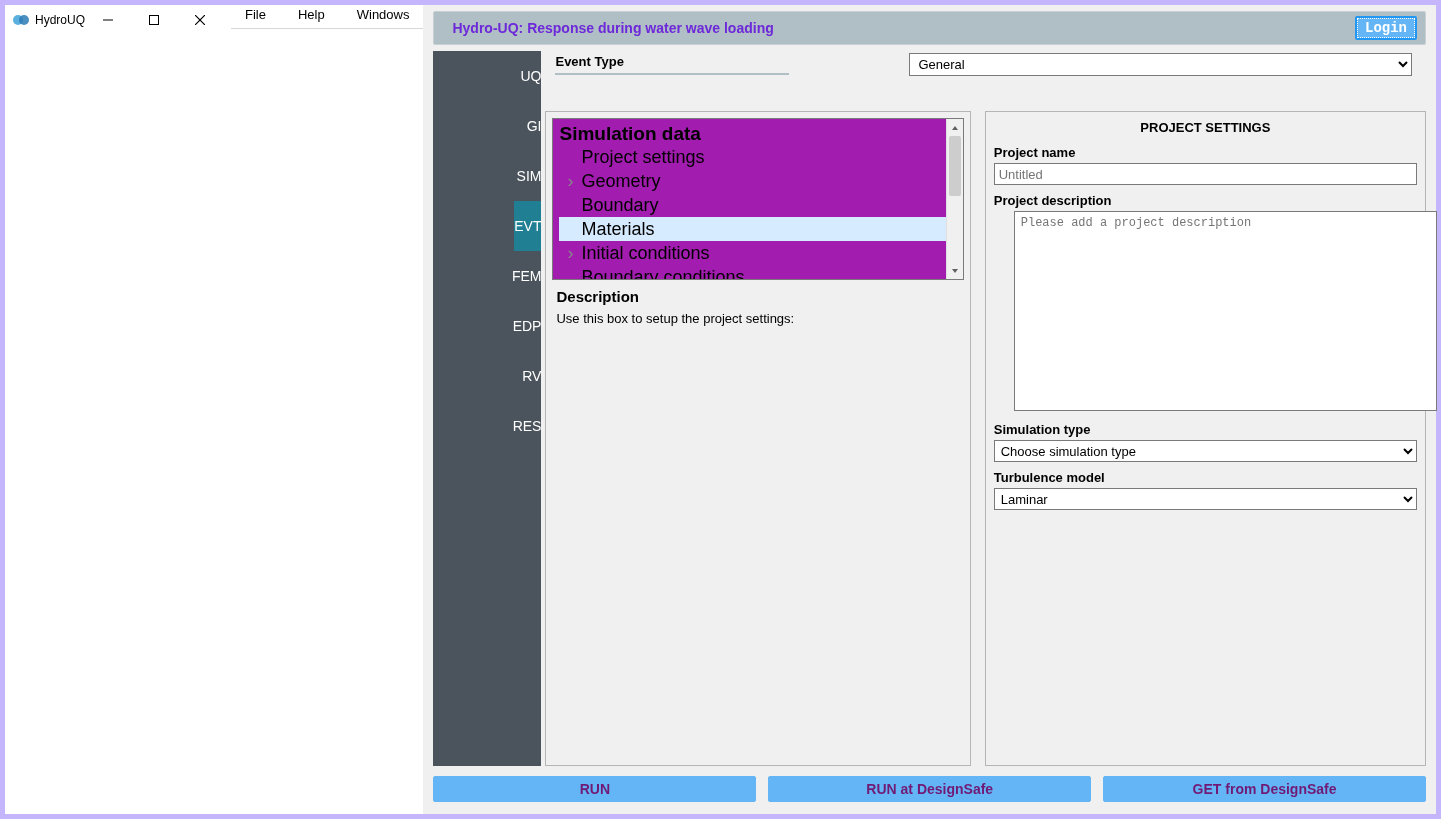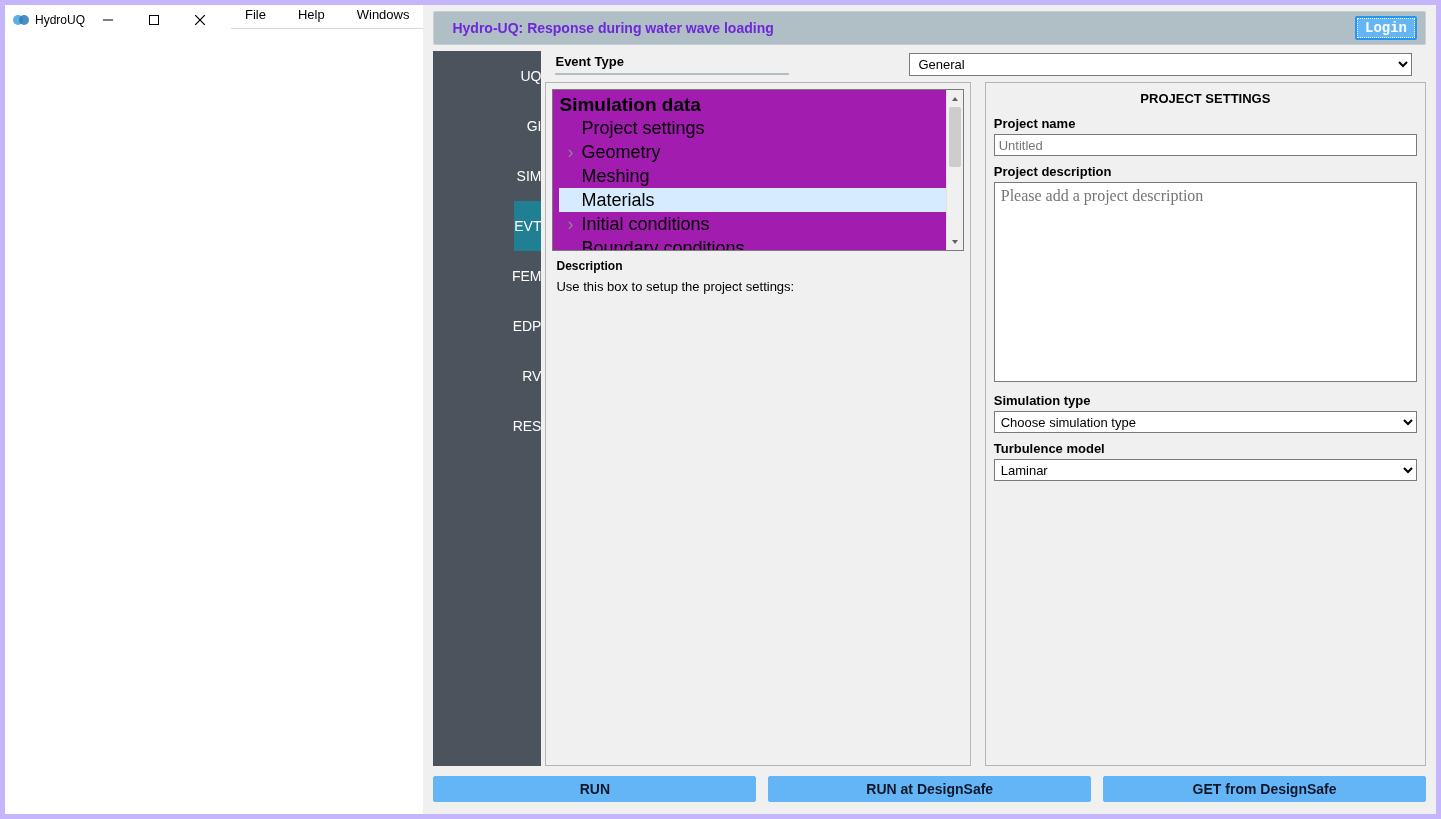--- a/index.html
+++ b/index.html
@@ -83,21 +83,21 @@
     .nav-item {
       height: 50px;
       display: flex;
       align-items: center;
       justify-content: center;
       color: #ffffff;
       font-size: 14px;
       cursor: pointer;
     }
     .nav-item.active { background: #207f93; }
-    .content { flex: 1; display: flex; flex-direction: column; min-width: 0; }
+    .content { flex: 1; display: flex; flex-direction: column; min-width: 0; gap: 29px; }
     .event-row {
       display: flex;
       align-items: center;
       padding: 2px 10px 6px 14px;
       gap: 30px;
     }
     .event-label-wrap { display: flex; flex-direction: column; }
     .event-label { font-weight: bold; font-size: 13px; }
     .event-underline { width: 234px; height: 2px; background: #b0bec5; margin-top: 4px; }
     .event-select {
@@ -140,51 +140,51 @@
     }
     .scroll-arrow { height: 17px; display: flex; align-items: center; justify-content: center; cursor: pointer; background: #f0f0f0; }
     .scroll-track { flex: 1; background: #f0f0f0; position: relative; }
     .scroll-thumb { position: absolute; top: 0; left: 2px; right: 2px; height: 60px; background: #cdcdcd; border-radius: 2px; cursor: pointer; }
     .tree-content { padding: 4px 0 0 6px; font-size: 18px; }
     .tree-root { font-weight: bold; font-size: 19px; }
     .tree-item { padding-left: 22px; font-size: 18px; line-height: 24px; }
     .tree-item.expandable::before { content: "›"; color: #888; margin-left: -14px; margin-right: 4px; display: inline-block; width: 10px; }
     .tree-item.selected { background: #d6ebff; margin-right: 17px; }
     .desc-section { padding: 2px 10px; }
-    .desc-label { font-weight: bold; font-size: 12px; }
+    .desc-label { font-weight: bold; font-size: 15px; }
     .desc-text { font-size: 13px; margin-top: 6px; }
     .right-panel { padding: 6px 8px; }
     .settings-title { text-align: center; font-weight: bold; font-size: 13px; padding: 2px 0 10px 0; }
     .form-label { font-weight: bold; font-size: 13px; margin-bottom: 3px;}
     .text-input {
       width: 100%; height: 22px; border: 1px solid #7a7a7a; background: #fff;
       padding: 0 4px; font-size: 13px; color: #888; font-family: inherit;
     }
     .textarea-input {
       width: 100%; height: 200px; border: 1px solid #7a7a7a; background: #fff;
-      padding: 4px 6px; font-size: 16px; color: #888; resize: none; font-family: Liberation Serif, serif;
+      padding: 4px 6px; font-size: 12px; color: #888; resize: none; font-family: Liberation Mono, monospace; margin-left: 20px;
     }
     .form-row { margin-bottom: 8px; }
     .select-input {
       width: 100%; height: 22px; border: 1px solid #7a7a7a; background: #fff;
       padding: 0 2px; font-size: 13px; font-family: inherit;
     }
     
     .bottom-bar {
       display: flex;
       gap: 12px;
       padding: 10px 10px 12px 10px;
       background: #f0f0f0;
     }
     .bottom-btn {
       flex: 1;
       height: 26px;
       background: #64b5f6;
       border: 1px solid #64b5f6;
-      color: #0f172a;
+      color: #701a75;
       font-weight: bold;
       font-size: 14px;
       cursor: pointer;
       border-radius: 2px;
     }
     .outer-border { border: 5px solid #c4b5fd; display: flex; flex-direction: row; height: 100%; }
     .inner-wrap { flex: 1; display: flex; flex-direction: column; background: #f0f0f0; min-height: 0;}
   </style>
 </head>
 <body>
@@ -258,21 +258,21 @@
         </div>
 
         <div class="panels">
 
           <div class="left-panel">
             <div class="tree-box">
               <div class="tree-content">
                 <div class="tree-root">Simulation data</div>
                 <div class="tree-item">Project settings</div>
                 <div class="tree-item expandable">Geometry</div>
-                <div class="tree-item">Meshing</div>
+                <div class="tree-item">Boundary</div>
                 <div class="tree-item selected">Materials</div>
                 <div class="tree-item expandable">Initial conditions</div>
                 <div class="tree-item">Boundary conditions</div>
               </div>
               <div class="tree-scroll">
                 <div class="scroll-arrow">
                   <svg width="8" height="8" viewBox="0 0 8 8">
                       <path d="M4 2 L7 6 L1 6 Z" fill="#606060"></path>
                     </svg>
                 </div>

